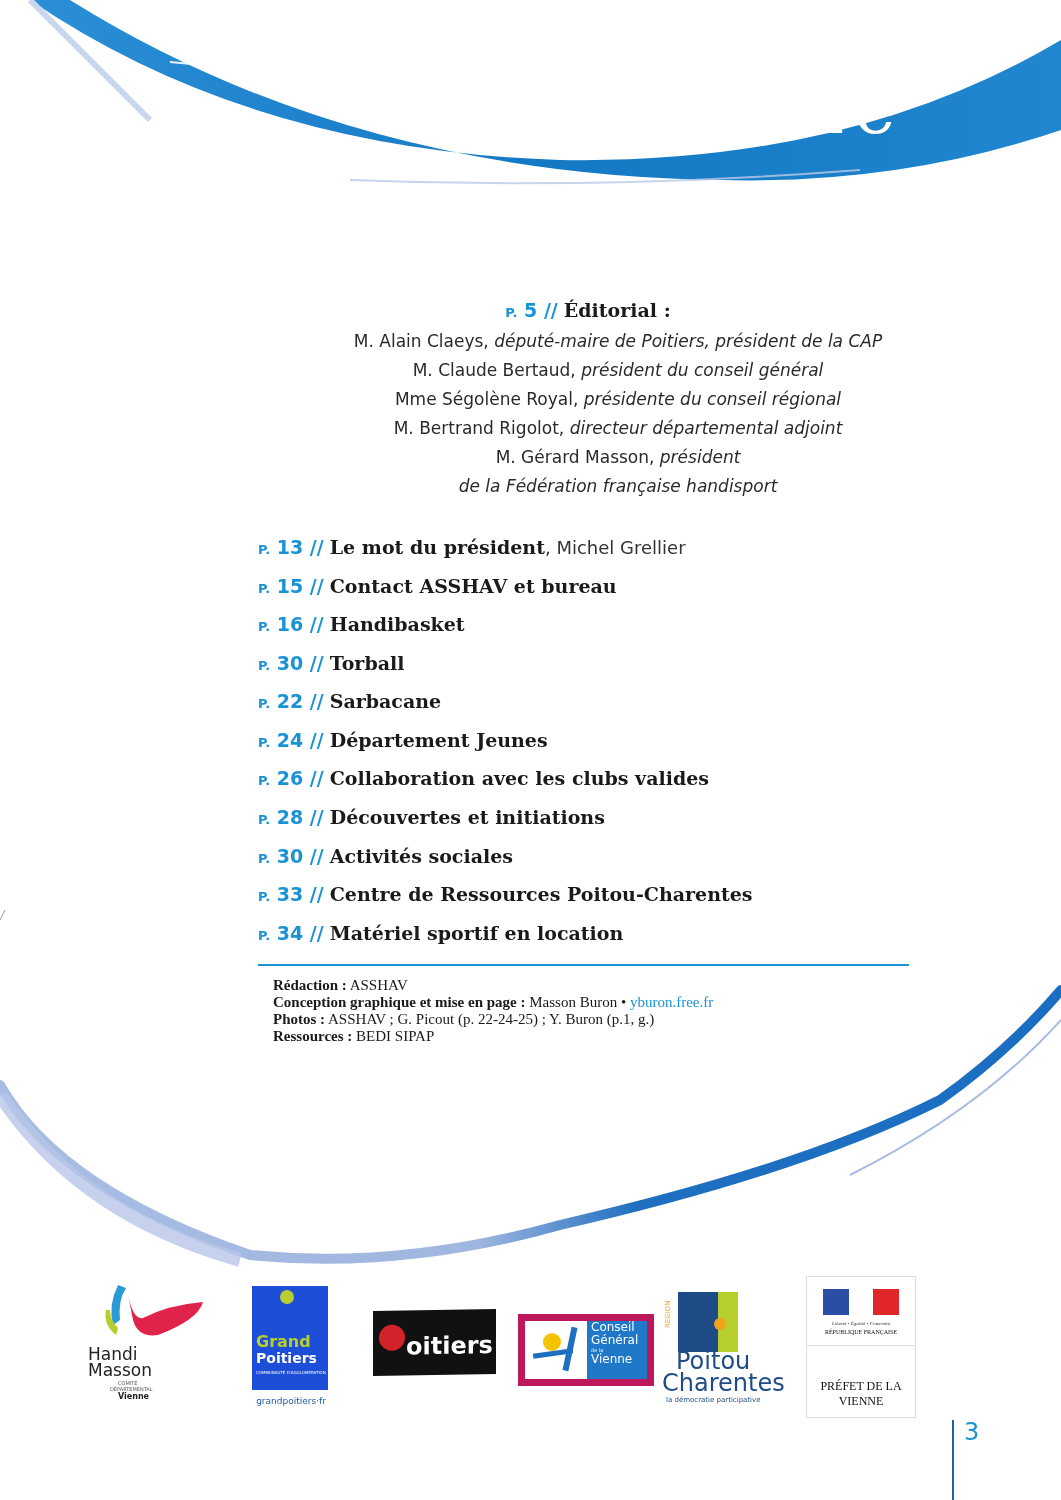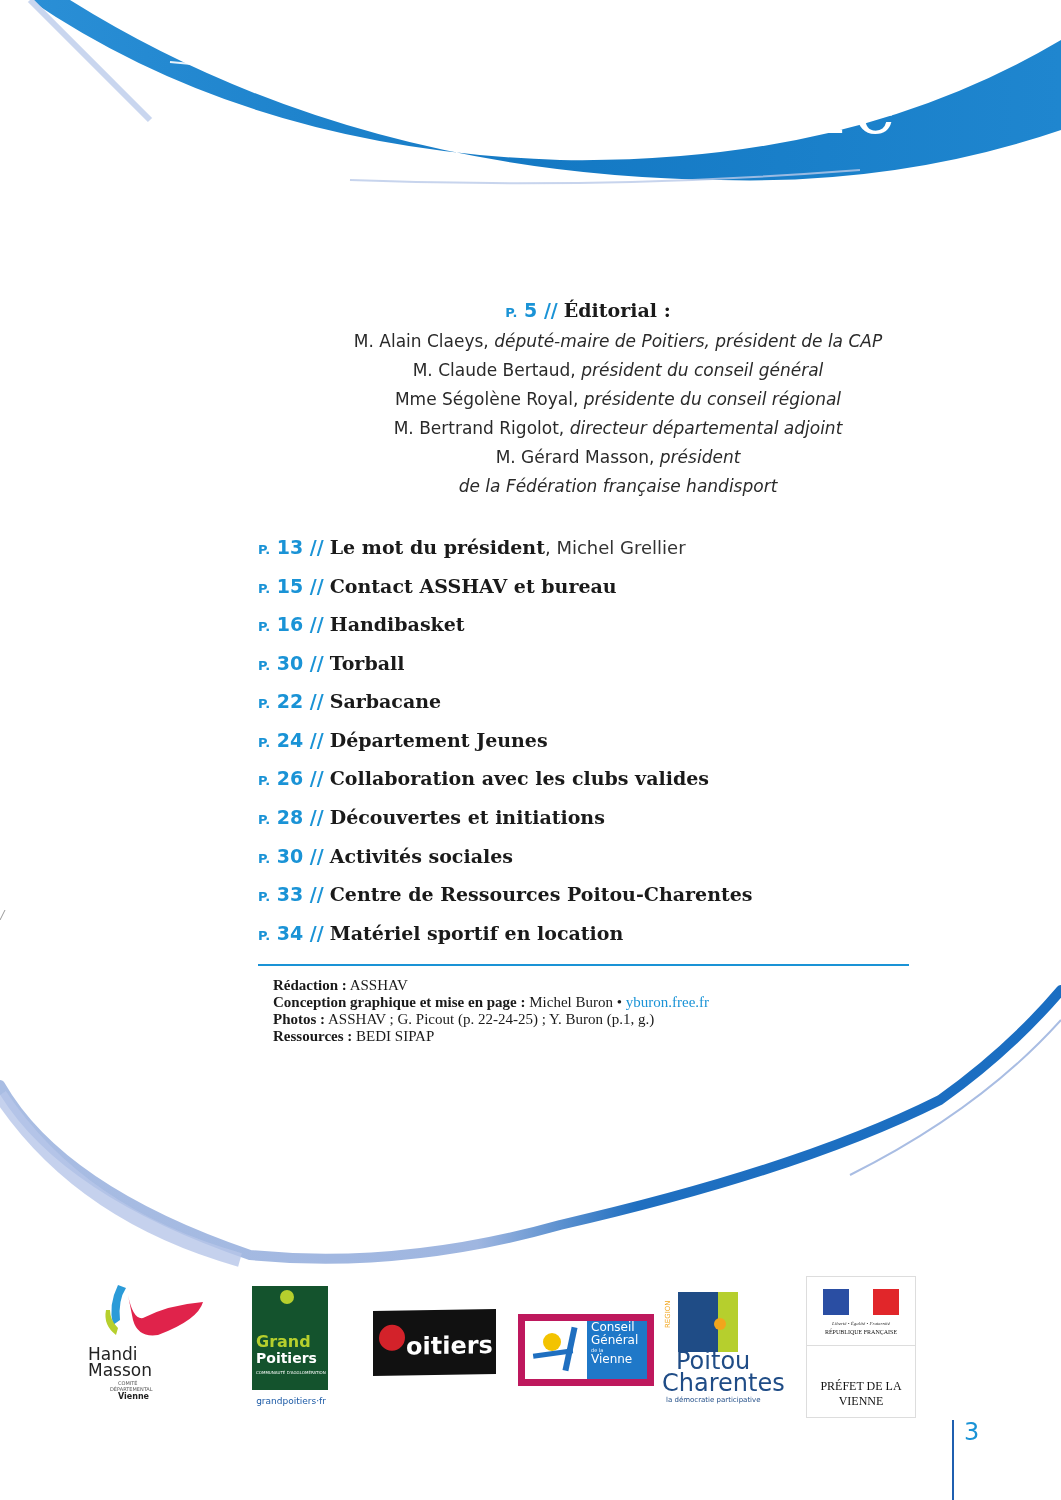--- a/index.html
+++ b/index.html
@@ -123,42 +123,42 @@
 </div>
 <div class="simple" style="top:922px">
   <span class="pg"><span class="p">P.</span> <span>34</span> <span>//</span></span>
   <span class="head">Matériel sportif en location</span>
 </div>
 
 <div class="rule"></div>
 
 <div class="credits">
   <div><b>Rédaction :</b> <span>ASSHAV</span></div>
-  <div><b>Conception graphique et mise en page :</b> <span>Michel Buron •</span> <span class="link">yburon.free.fr</span></div>
+  <div><b>Conception graphique et mise en page :</b> <span>Masson Buron •</span> <span class="link">yburon.free.fr</span></div>
   <div><b>Photos :</b> <span>ASSHAV ; G. Picout (p. 22-24-25) ; Y. Buron (p.1, g.)</span></div>
   <div><b>Ressources :</b> <span>BEDI SIPAP</span></div>
 </div>
 
 <div class="logos">
 
   <div class="logo" style="left:88px;top:10px;width:120px;height:130px;">
     <svg width="120" height="60" viewBox="0 0 120 60">
       <path d="M 30 5 Q 20 25 25 45 L 32 40 Q 30 20 38 8 Z" fill="#2b9bd8"></path>
       <path d="M 40 15 Q 45 40 55 38 Q 80 25 115 22 Q 110 40 70 55 Q 50 58 45 40 Z" fill="#e0234b"></path>
       <path d="M 18 30 Q 15 45 28 55 L 30 48 Q 22 40 22 30 Z" fill="#b6cf2d"></path>
     </svg>
     <div style="font-size:17px;line-height:16px;color:#222;margin-top:2px;">Handi</div>
     <div style="font-size:17px;line-height:16px;color:#222;">Masson</div>
     <div style="font-size:5px;line-height:6px;color:#555;margin-left:30px;margin-top:2px;">COMITÉ</div>
     <div style="font-size:5px;line-height:6px;color:#555;margin-left:22px;">DÉPARTEMENTAL</div>
     <div style="font-size:8px;font-weight:bold;color:#222;margin-left:30px;">Vienne</div>
   </div>
 
   <div class="logo" style="left:252px;top:16px;width:78px;">
-    <div style="background:#14532d;width:76px;height:104px;position:relative;">
+    <div style="background:#1d4ed8;width:76px;height:104px;position:relative;">
       <div style="position:absolute;left:28px;top:4px;width:14px;height:14px;border-radius:50%;background:#b6cf2d;"></div>
       <div style="position:absolute;left:4px;top:46px;color:#b6cf2d;font-weight:bold;font-size:16px;">Grand</div>
       <div style="position:absolute;left:4px;top:64px;color:#fff;font-weight:bold;font-size:14px;">Poitiers</div>
       <div style="position:absolute;left:4px;top:84px;color:#fff;font-size:4px;">COMMUNAUTÉ D'AGGLOMÉRATION</div>
     </div>
     <div style="font-size:9px;color:#1c5aa6;margin-top:6px;text-align:center;">grandpoitiers·fr</div>
   </div>
 
   <div class="logo" style="left:373px;top:40px;width:123px;height:65px;background:#111;transform:skewY(-1deg);">
     <div style="position:absolute;left:6px;top:14px;width:26px;height:26px;border-radius:50%;background:#d3222a;"></div>

